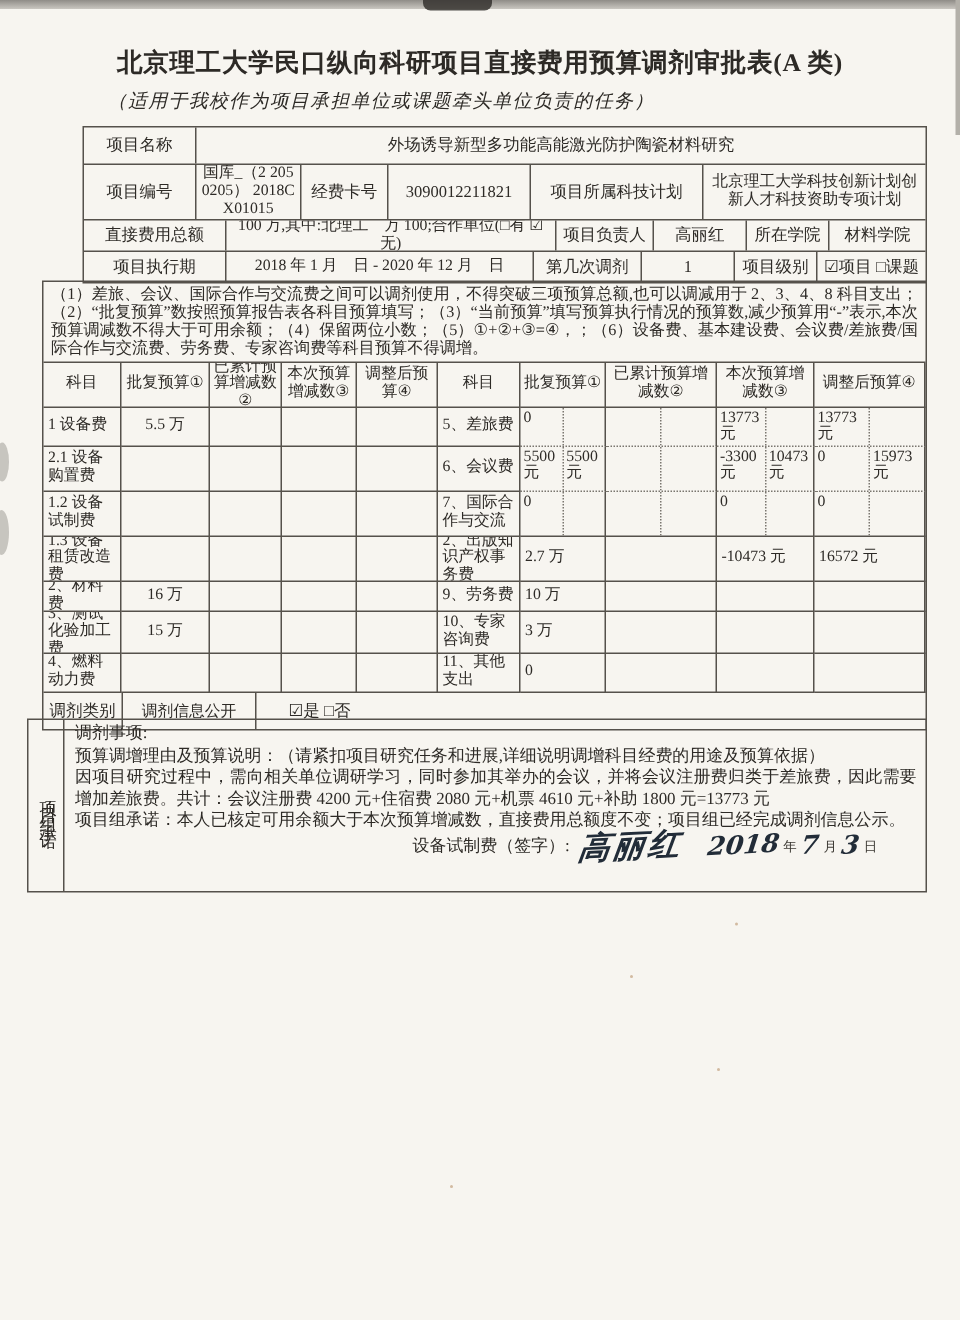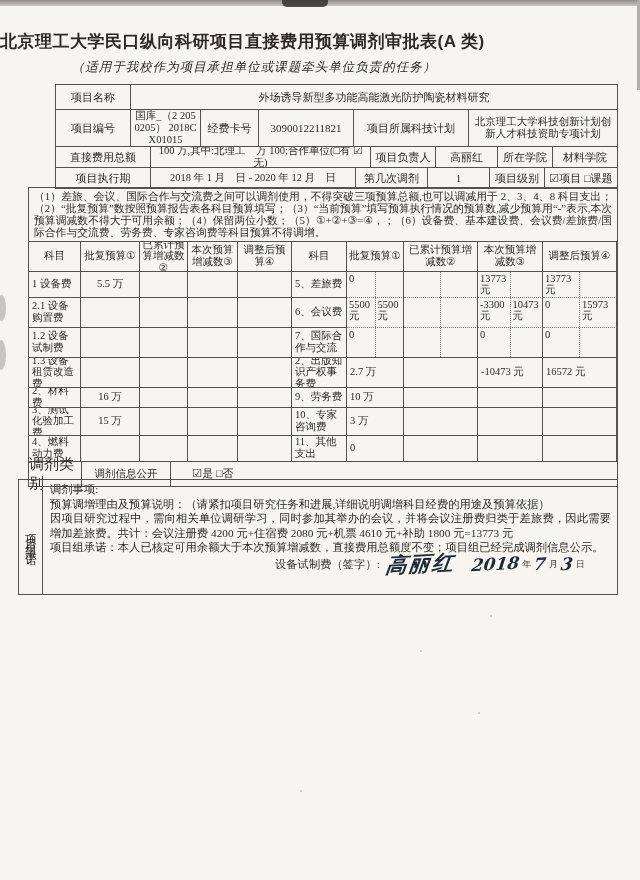--- a/index.html
+++ b/index.html
@@ -13,22 +13,22 @@
   .strip-top{position:absolute;left:0;top:0;width:640px;height:6px;
     background:linear-gradient(#8f8c87,#cac7c1);}
   .smudge-top{position:absolute;left:282px;top:0;width:46px;height:7px;
     background:#35332f;border-radius:0 0 5px 5px;opacity:.85;}
   .edge-right{position:absolute;right:0;top:0;width:3px;height:90px;background:#b3b0a9;}
   .blob{position:absolute;background:#aeaba5;border-radius:50%;opacity:.65;}
   .blob.b1{left:-3px;top:295px;width:9px;height:26px;}
   .blob.b2{left:-4px;top:340px;width:10px;height:30px;}
   .speck{position:absolute;width:2px;height:2px;border-radius:50%;background:#b9926b;opacity:.6;}
 
-  .title{position:absolute;left:0;top:30px;width:640px;text-align:left;
-    font-family:Liberation Sans, sans-serif;
+  .title{position:absolute;left:0;top:30px;width:640px;text-align:center;
+    font-family:Liberation Serif, serif;
     font-size:17px;font-weight:bold;letter-spacing:.5px;}
   .subtitle{position:absolute;left:0;top:59px;width:508px;text-align:center;
     font-size:12.5px;font-style:italic;letter-spacing:1px;}
 
   
   .tblA{position:absolute;left:55px;top:84px;width:563px;border:1.5px solid #55514b;
     box-sizing:border-box;font-size:11px;}
   .row{display:flex;border-bottom:1px solid #55514b;align-items:stretch;}
   .row:last-child{border-bottom:none;}
   .cell{border-right:1px solid #55514b;display:flex;align-items:center;
@@ -55,21 +55,21 @@
   .bc.hd{display:flex;align-items:center;justify-content:center;text-align:center;padding:1px 1px;}
   .bc.nm{display:flex;align-items:center;text-align:left;}
   .bc.cv{display:flex;align-items:center;justify-content:center;text-align:center;}
   .bc.split{display:flex;padding:0;}
   .split .sa{flex:1;border-right:1px dotted #7a766f;padding:1px 2px;box-sizing:border-box;overflow:hidden;}
   .split .sb{flex:1;padding:1px 2px;box-sizing:border-box;overflow:hidden;}
   .dotb{border-bottom-style:dotted;border-bottom-color:#7a766f;}
 
   .category{display:flex;border-top:0;height:24px;}
   .category .cat-label{width:52px;border-right:1px solid #55514b;display:flex;
-    align-items:center;justify-content:center;font-size:15px;}
+    align-items:center;justify-content:center;font-size:11px;}
   .category .cat-value{flex:1;border-right:1px solid #55514b;display:flex;
     align-items:center;padding-left:16px;font-size:11px;letter-spacing:.5px;}
   .category .cat-pub{width:88px;border-right:1px solid #55514b;display:flex;
     align-items:center;justify-content:center;font-size:10.5px;}
   .category .cat-yesno{width:84px;display:flex;align-items:center;justify-content:center;font-size:11px;}
 
   
   .blockC{position:absolute;left:18px;top:479px;width:600px;height:116px;
     border:1.5px solid #55514b;box-sizing:border-box;display:flex;}
   .side{width:23px;border-right:1px solid #55514b;display:flex;align-items:center;

